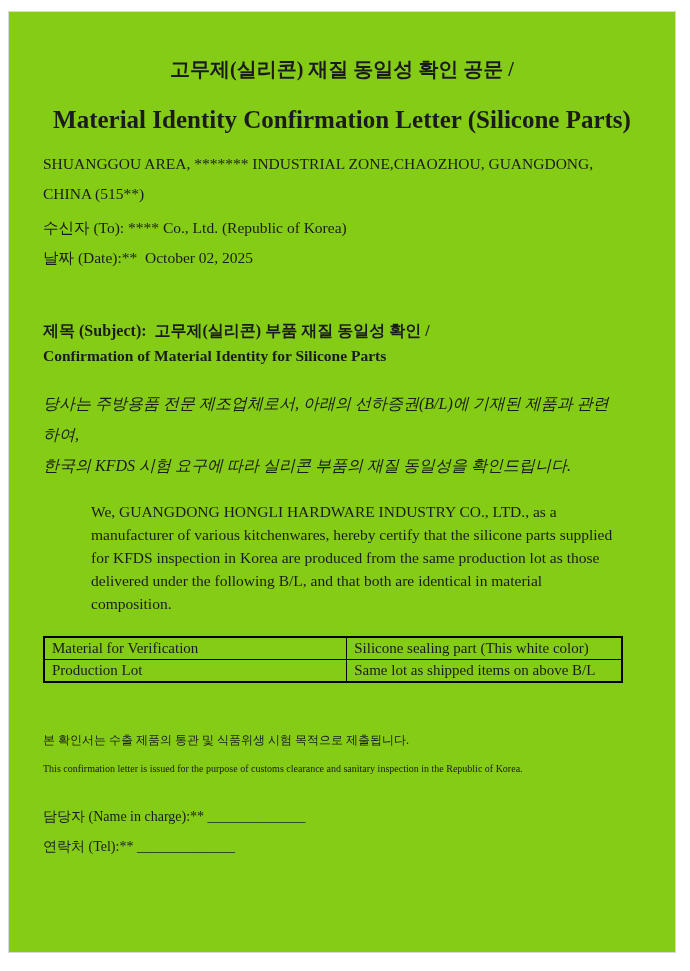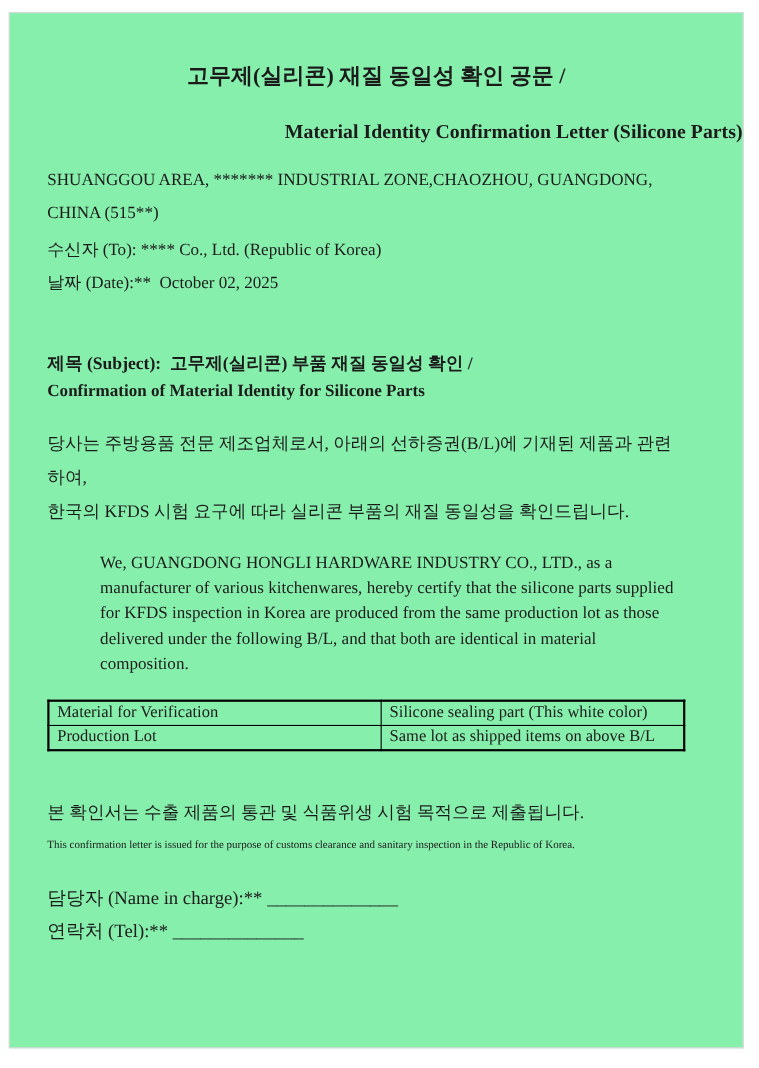--- a/index.html
+++ b/index.html
@@ -11,41 +11,40 @@
     font-family: "Liberation Serif", serif;
     color: #1b1b1b;
   }
   .page {
     position: absolute;
     left: 8px;
     top: 11px;
     width: 668px;
     height: 942px;
     border: 1px solid #d8d8d8;
-    background: #86efac;
+    background: #84cc16;
     box-sizing: border-box;
     padding: 45px 58px 0 34px;
     overflow: hidden;
   }
   .titles {
     margin: 0 -58px 0 -34px;
     text-align: center;
   }
   .title-ko {
     font-size: 20px;
     font-weight: bold;
     line-height: 24px;
     margin: 0 0 27px 0;
   }
   .title-en {
-    font-size: 18px;
+    font-size: 25px;
     font-weight: bold;
     line-height: 23px;
     margin: 0 0 18px 0;
-    text-align: right;
   }
   .line {
     font-size: 15.5px;
     line-height: 30px;
     white-space: pre-wrap;
   }
   .gap-before-to { margin-top: 4px; }
   .subject-block { margin-top: 45px; }
   .subject-ko {
     font-size: 16px;
@@ -57,20 +56,21 @@
   .subject-en {
     font-size: 15.5px;
     font-weight: bold;
     line-height: 24px;
   }
   .body-ko {
     margin-top: 20px;
     font-size: 16px;
     line-height: 31px;
     white-space: pre-wrap;
+    font-style: italic;
   }
   .body-en {
     margin-top: 19px;
     font-size: 15.5px;
     line-height: 23px;
     margin-left: 48px;
   }
   table.bl-table {
     margin-top: 21px;
     width: 580px;
@@ -82,32 +82,32 @@
     border: 1px solid #000000;
     font-size: 15px;
     line-height: 18px;
     padding: 1px 7px 2px 7px;
     vertical-align: top;
   }
   td.col-label { width: 52.5%; }
   td.col-value { width: 47.5%; }
   .purpose-ko {
     margin-top: 44px;
-    font-size: 16px;
+    font-size: 12px;
     line-height: 26px;
     white-space: pre-wrap;
   }
   .purpose-en {
     margin-top: 4px;
     font-size: 10px;
     line-height: 23px;
   }
   .fields { margin-top: 22px; }
   .field-line {
-    font-size: 17px;
+    font-size: 14px;
     line-height: 30px;
     white-space: pre-wrap;
   }
 </style>
 </head>
 <body>
 
 <div class="page">
 
   <div class="titles">

